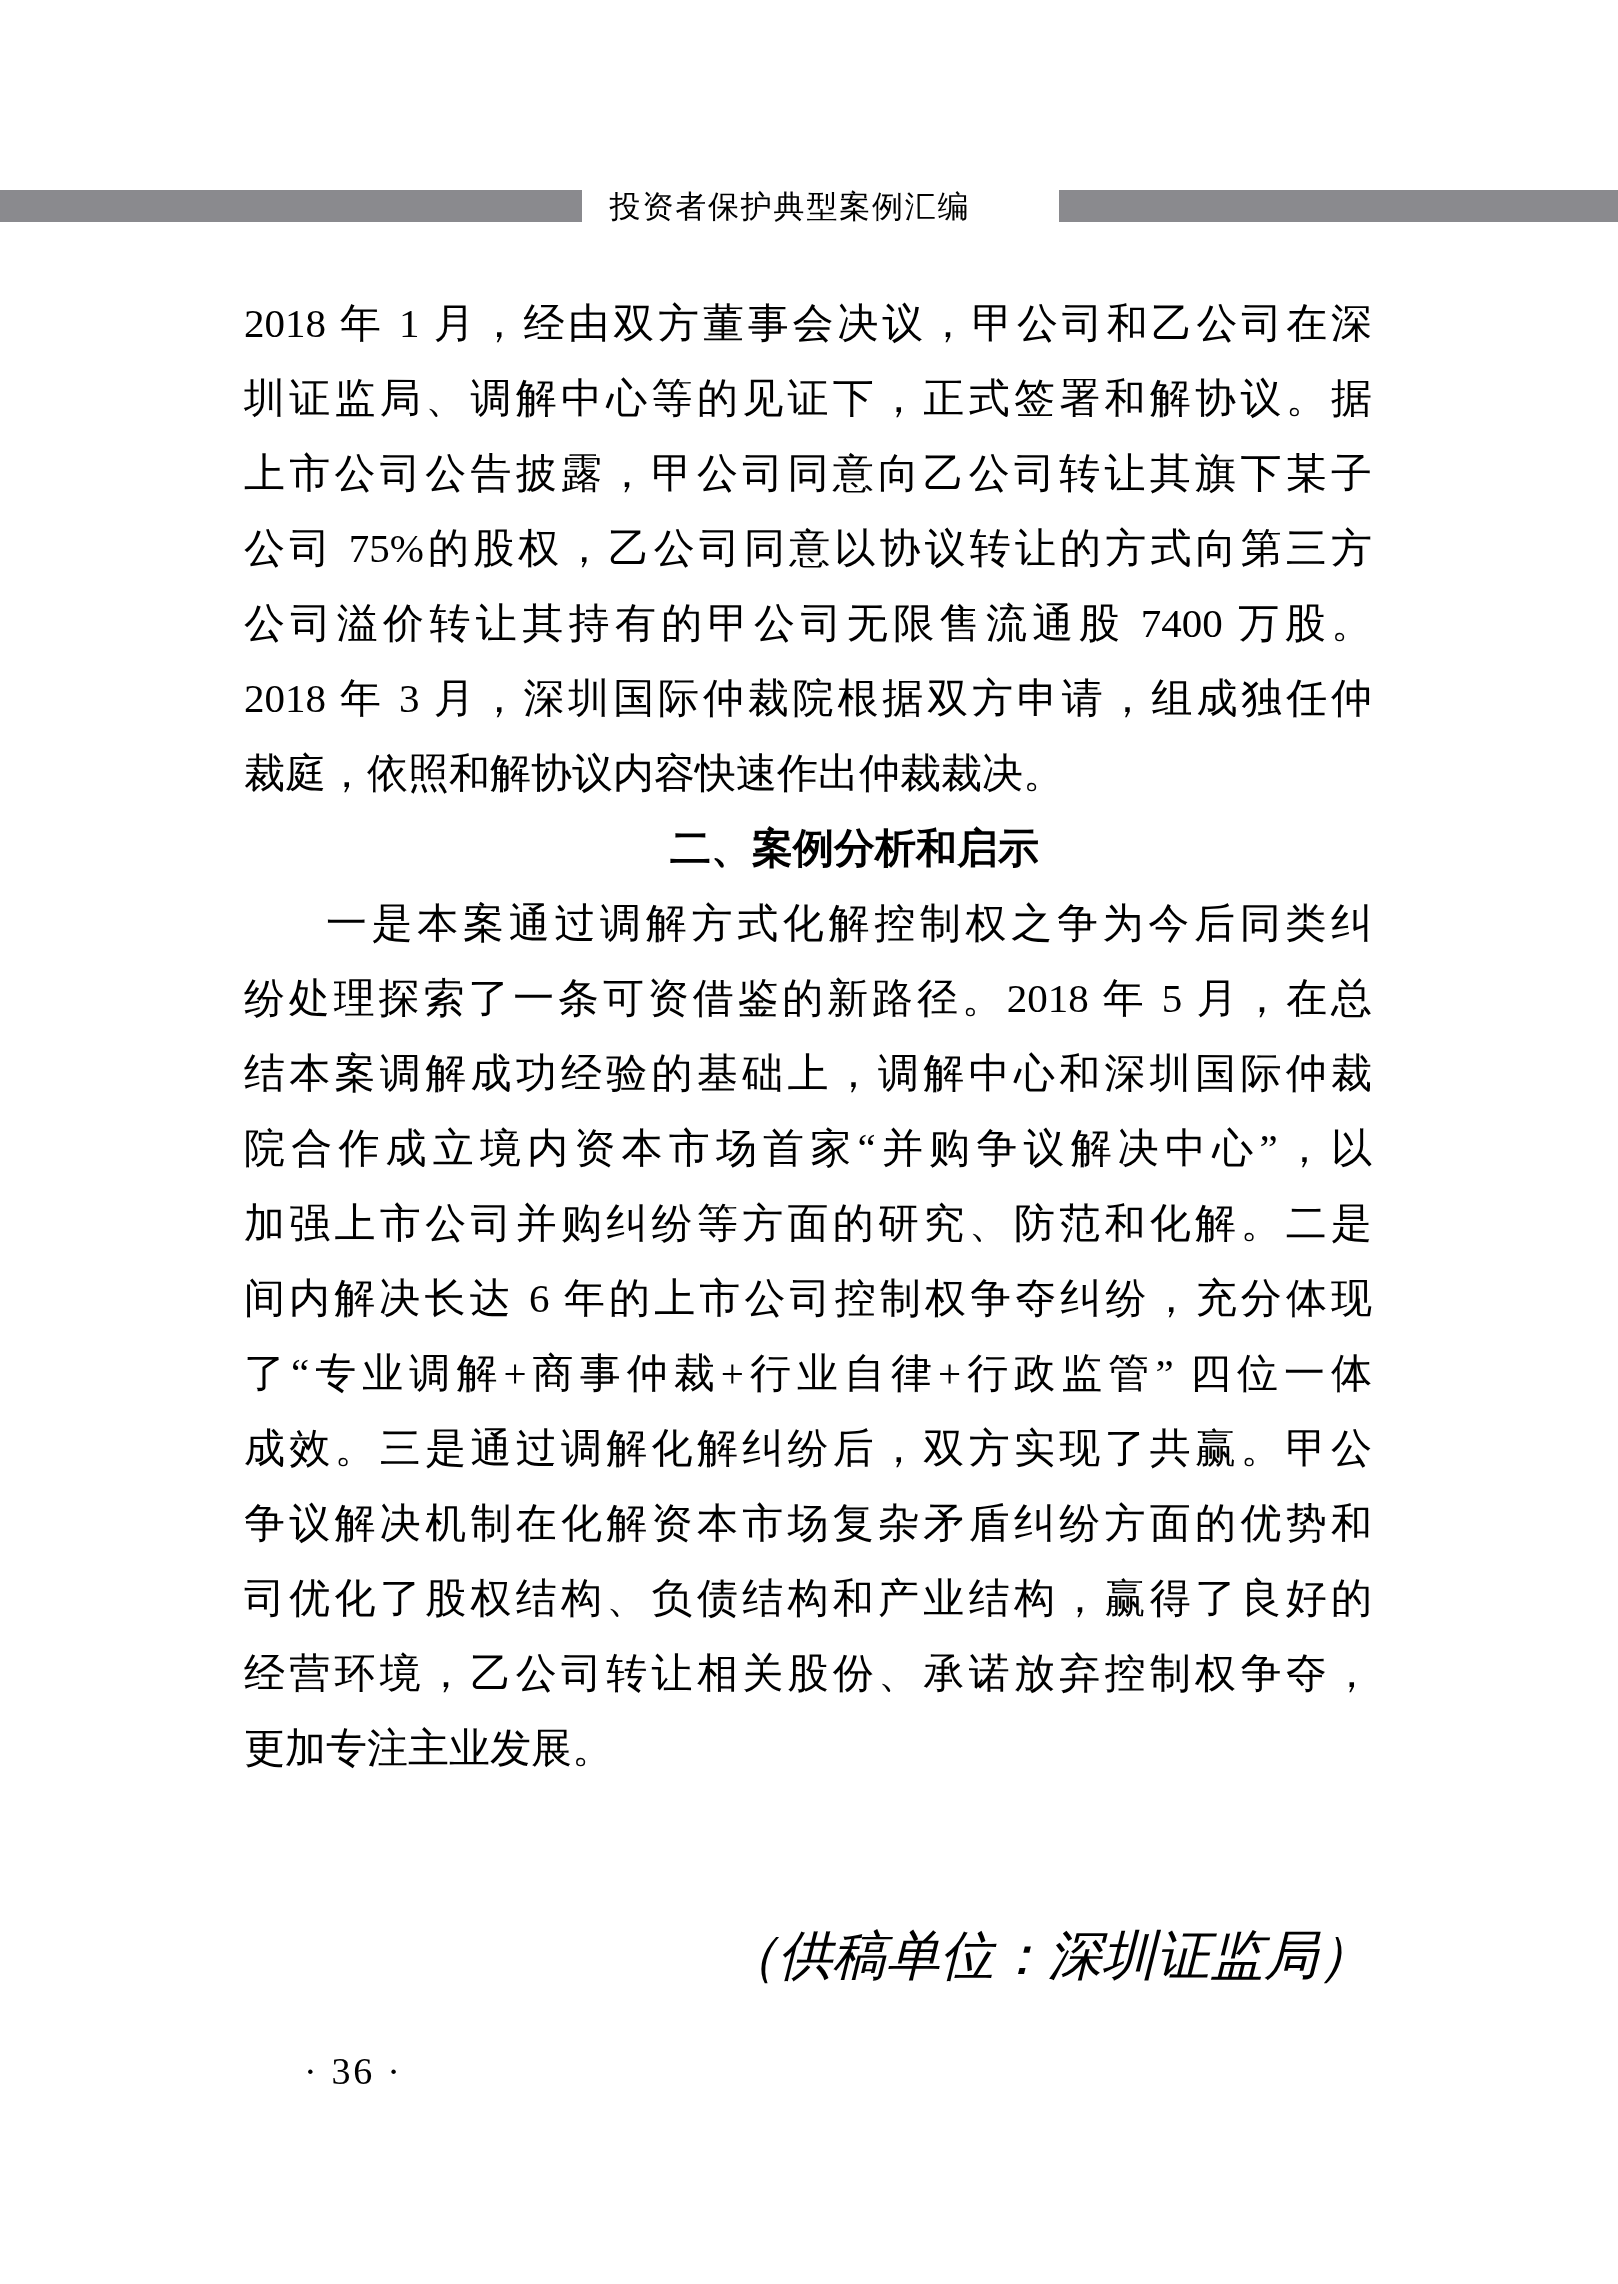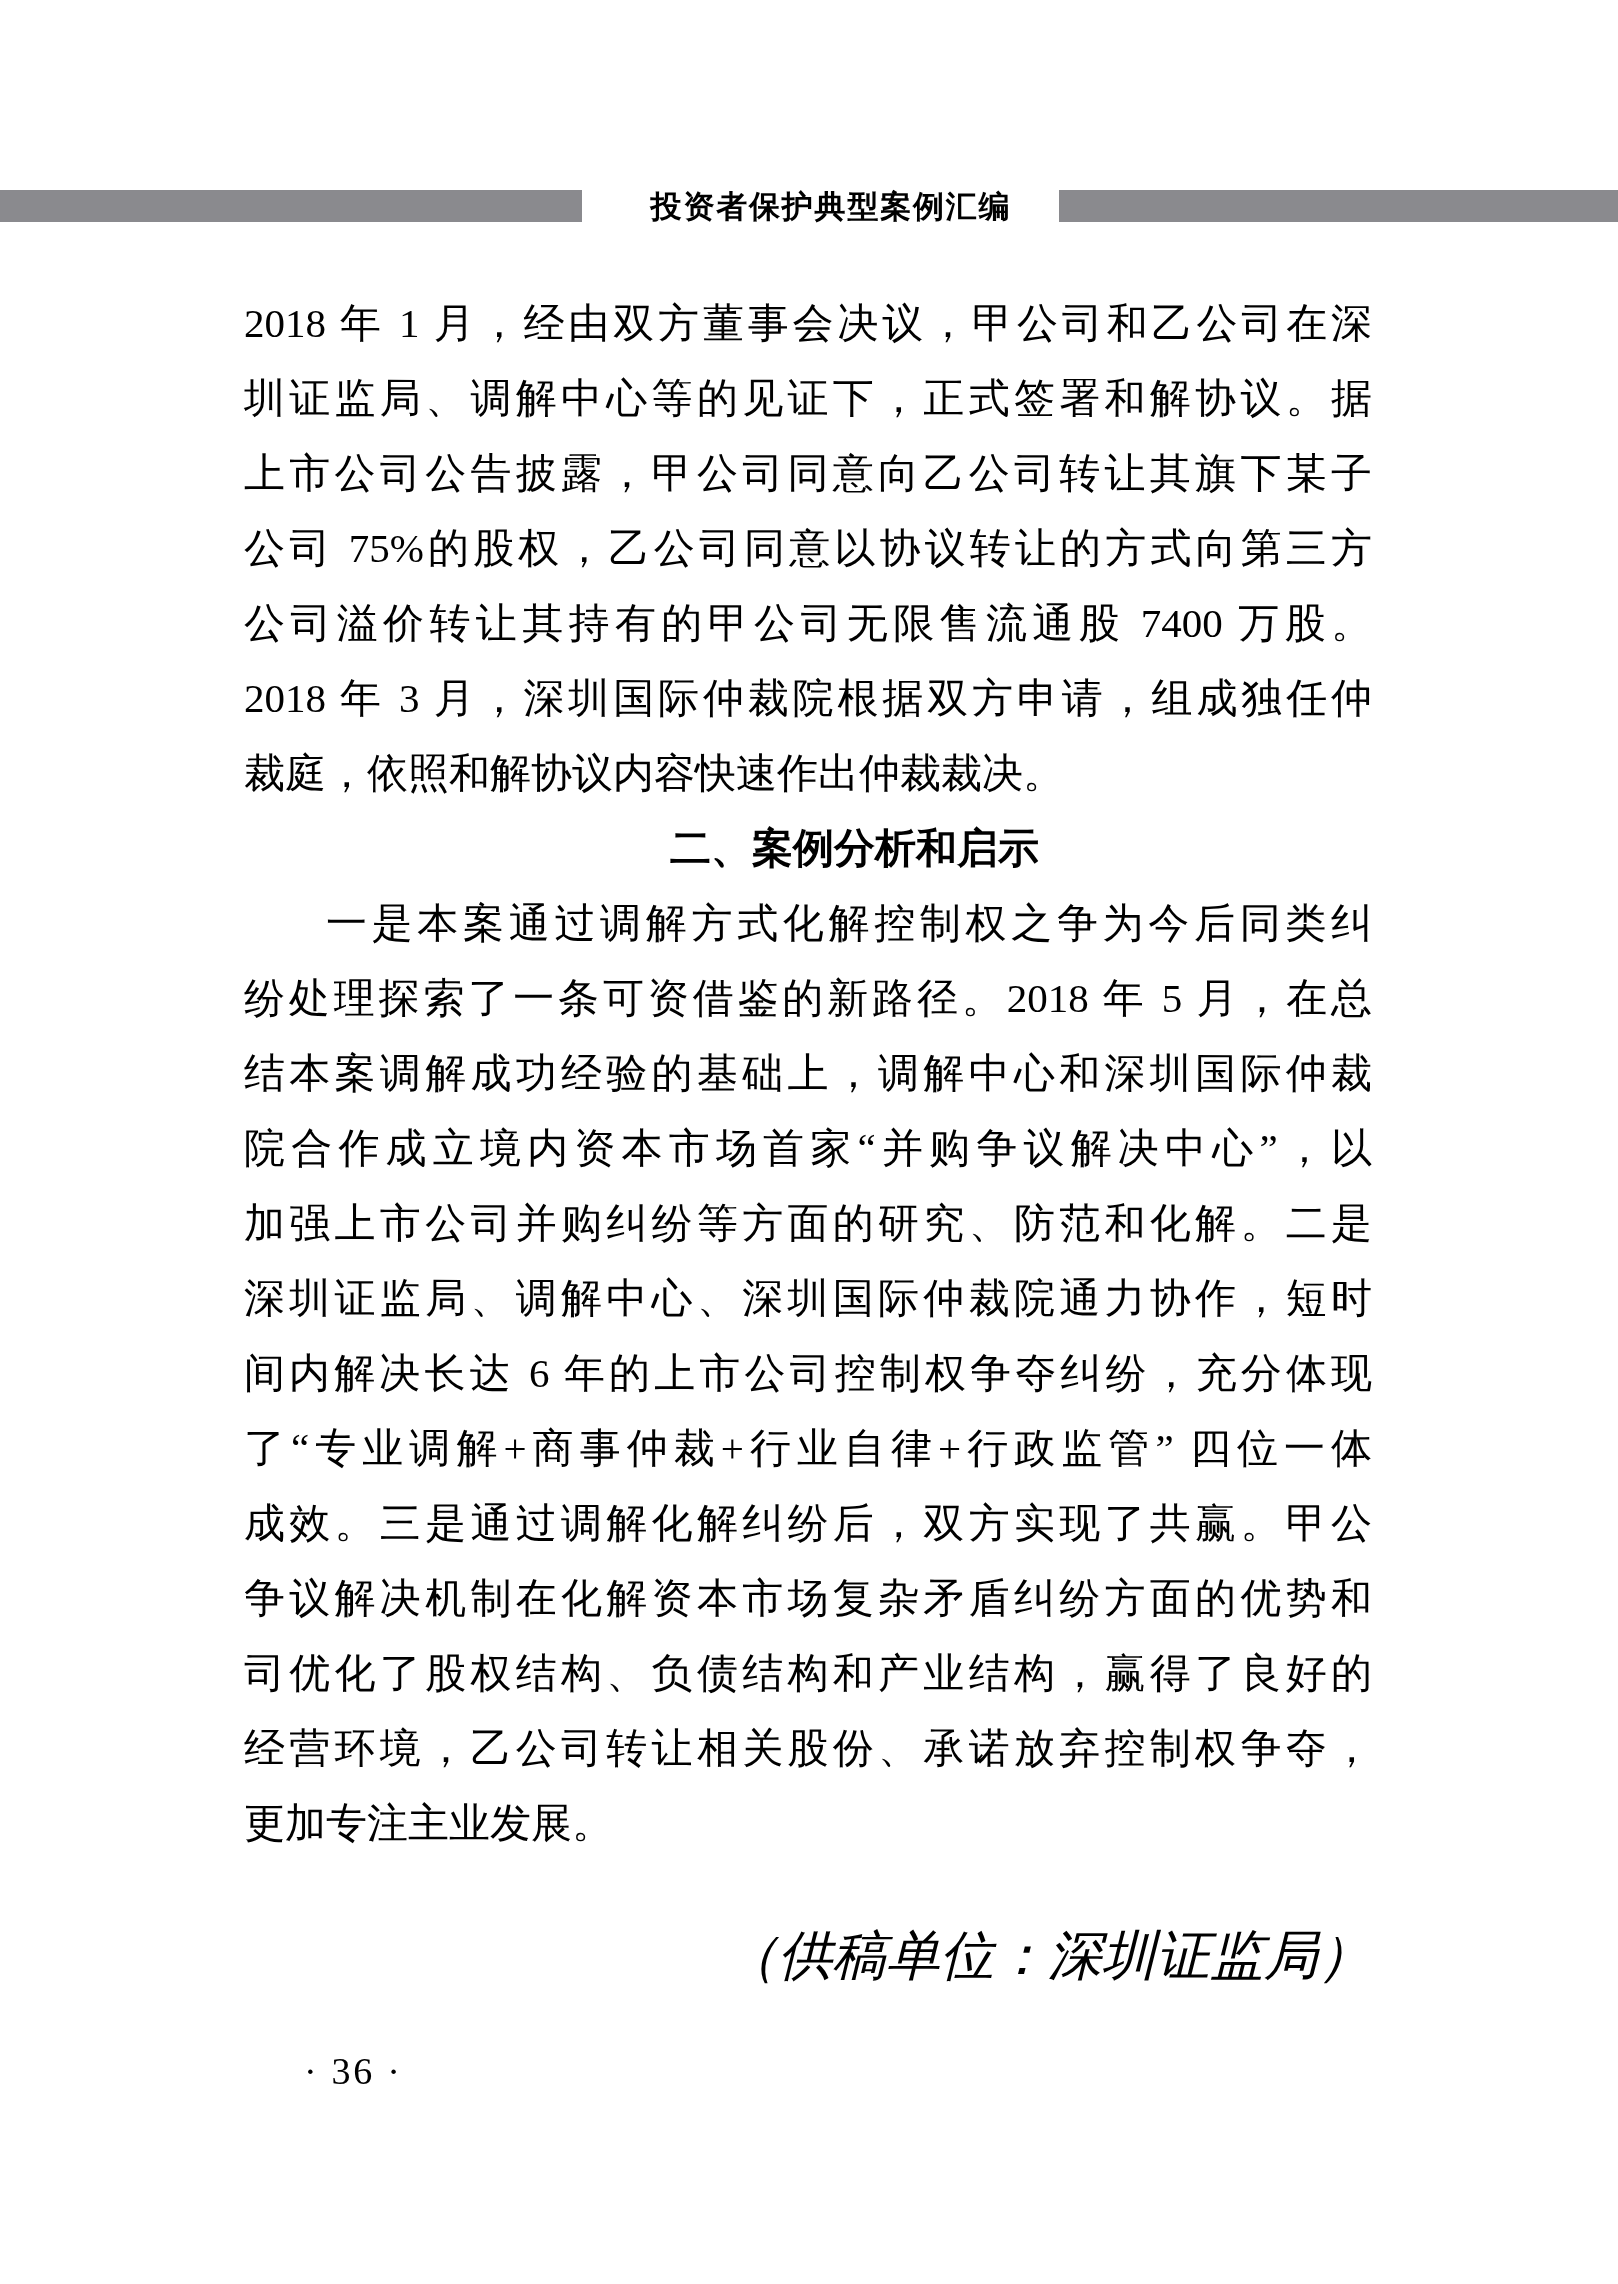--- a/index.html
+++ b/index.html
@@ -27,28 +27,28 @@
   .hbar {
     position: absolute;
     top: 0;
     height: 32px;
     background: #8a8a8e;
   }
   .hbar-left  { left: 0;      width: 582px; }
   .hbar-right { left: 1059px; width: 560px; }
   .header-title {
     position: absolute;
-    left: 593px;
+    left: 552px;
     width: 476px;
     top: 0;
     height: 32px;
     line-height: 34px;
     text-align: center;
     font-family: "Liberation Sans", "DejaVu Sans", sans-serif;
-    font-weight: bold;
+    font-weight: normal;
     font-size: 31px;
     letter-spacing: 1.8px;
     white-space: nowrap;
   }
 
   
   .doc-body {
     position: absolute;
     left: 244px;
     top: 286px;
@@ -122,21 +122,20 @@
   <div class="tline">2018 年 3 月，深圳国际仲裁院根据双方申请，组成独任仲</div>
   <div class="tline end">裁庭，依照和解协议内容快速作出仲裁裁决。</div>
 
   <div class="section-heading">二、案例分析和启示</div>
 
   <div class="tline indent2">一是本案通过调解方式化解控制权之争为今后同类纠</div>
   <div class="tline">纷处理探索了一条可资借鉴的新路径。2018 年 5 月，在总</div>
   <div class="tline">结本案调解成功经验的基础上，调解中心和深圳国际仲裁</div>
   <div class="tline">院合作成立境内资本市场首家“并购争议解决中心”，以</div>
   <div class="tline">加强上市公司并购纠纷等方面的研究、防范和化解。二是</div>
-  <div class="tline">深圳证监局、调解中心、深圳国际仲裁院通力协作，短时</div>
   <div class="tline">间内解决长达 6 年的上市公司控制权争夺纠纷，充分体现</div>
   <div class="tline">了“专业调解+商事仲裁+行业自律+行政监管” 四位一体</div>
   <div class="tline">成效。三是通过调解化解纠纷后，双方实现了共赢。甲公</div>
   <div class="tline">争议解决机制在化解资本市场复杂矛盾纠纷方面的优势和</div>
   <div class="tline">司优化了股权结构、负债结构和产业结构，赢得了良好的</div>
   <div class="tline">经营环境，乙公司转让相关股份、承诺放弃控制权争夺，</div>
   <div class="tline end">更加专注主业发展。</div>
 </div>
 
 <div class="attribution">（供稿单位：深圳证监局）</div>

